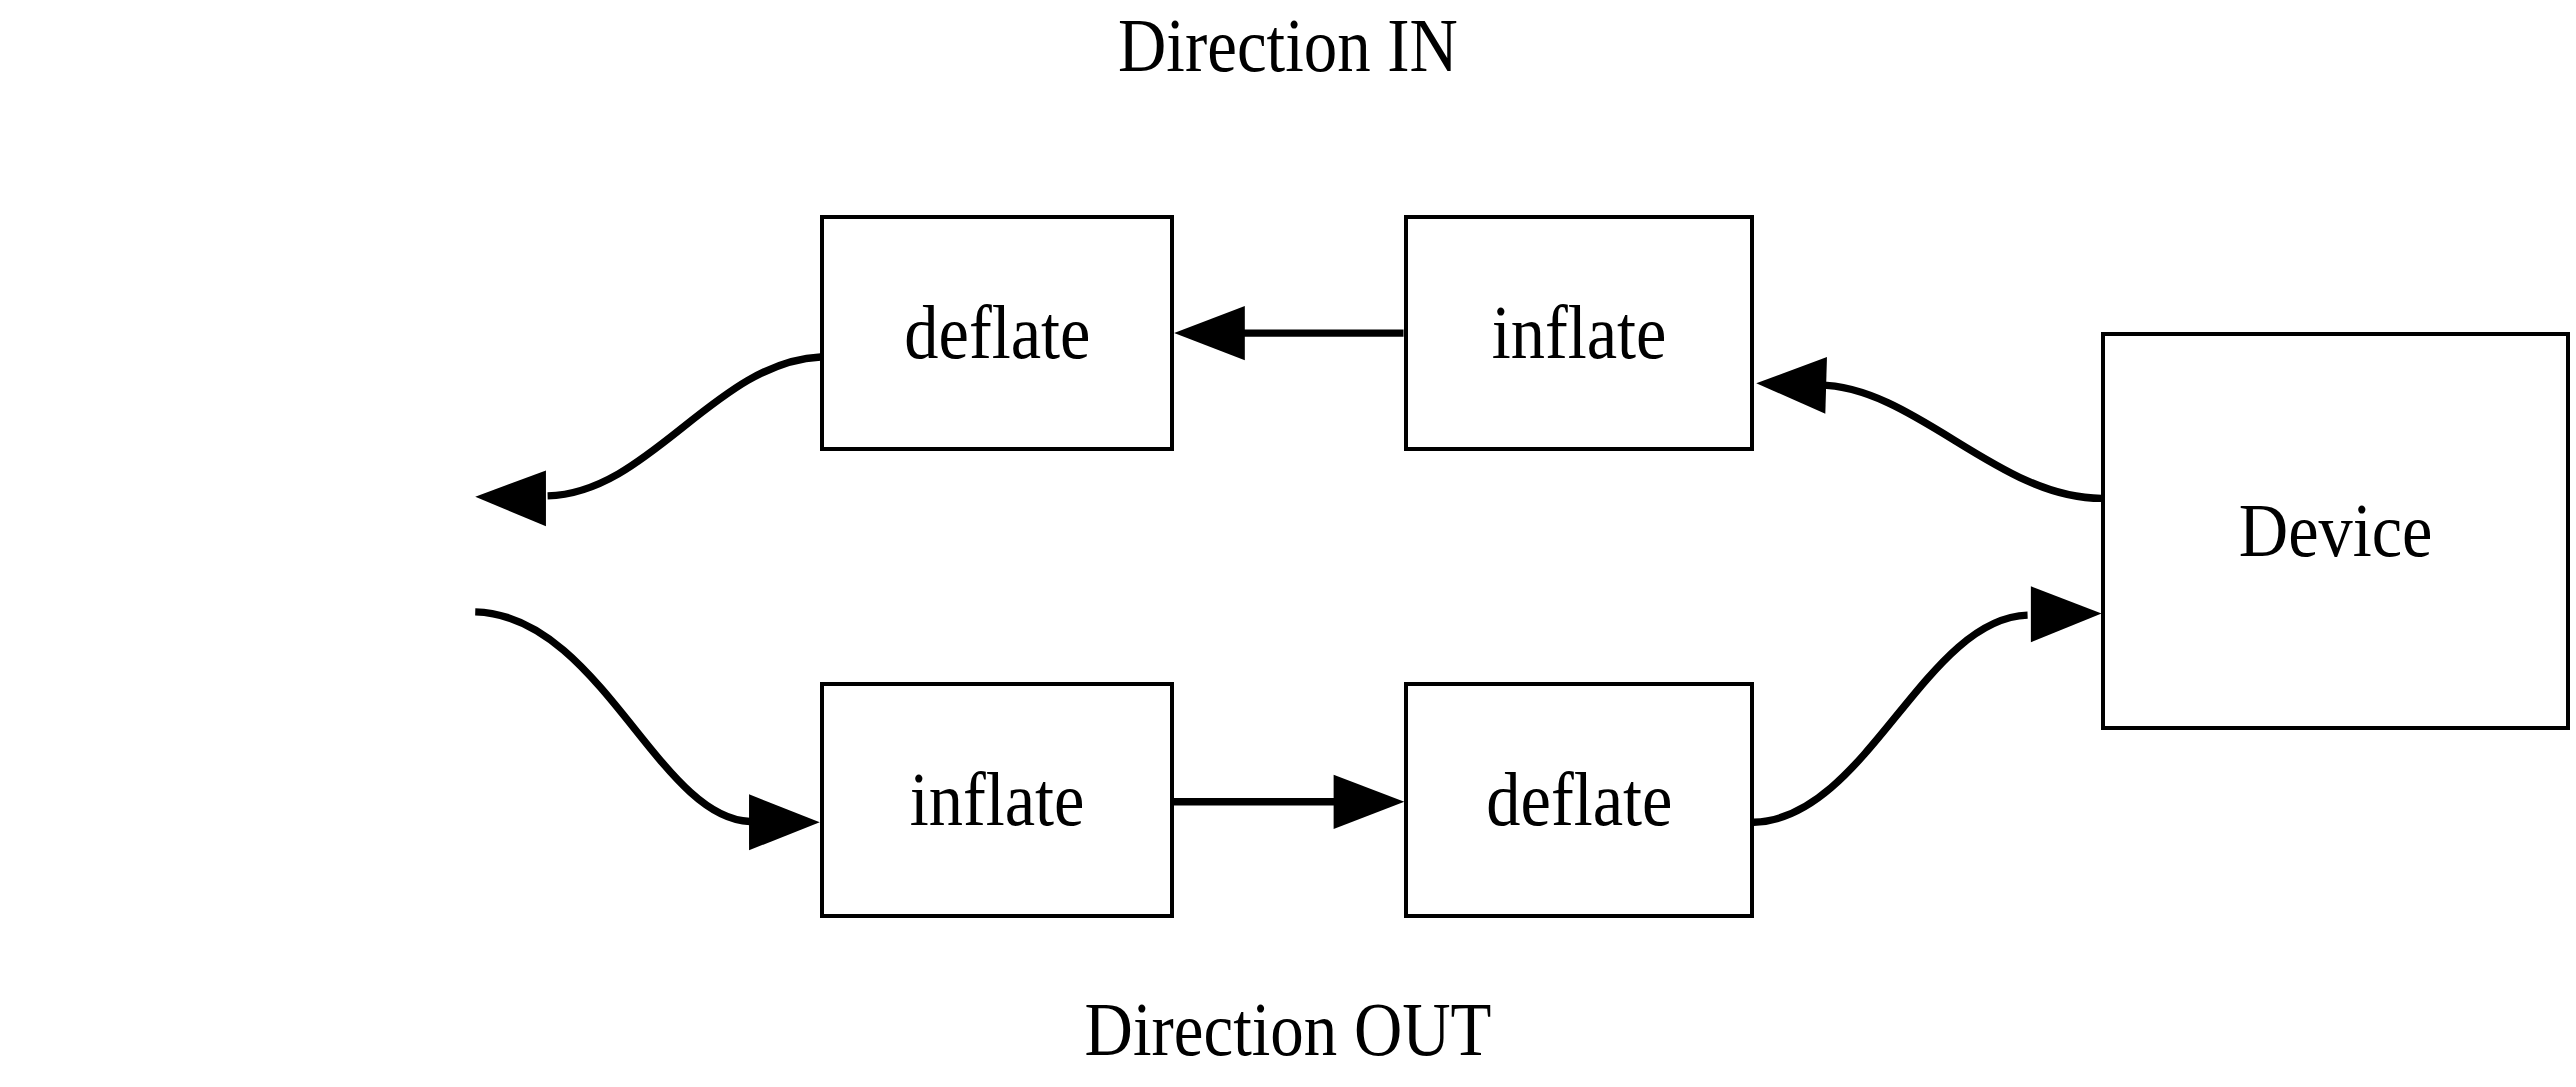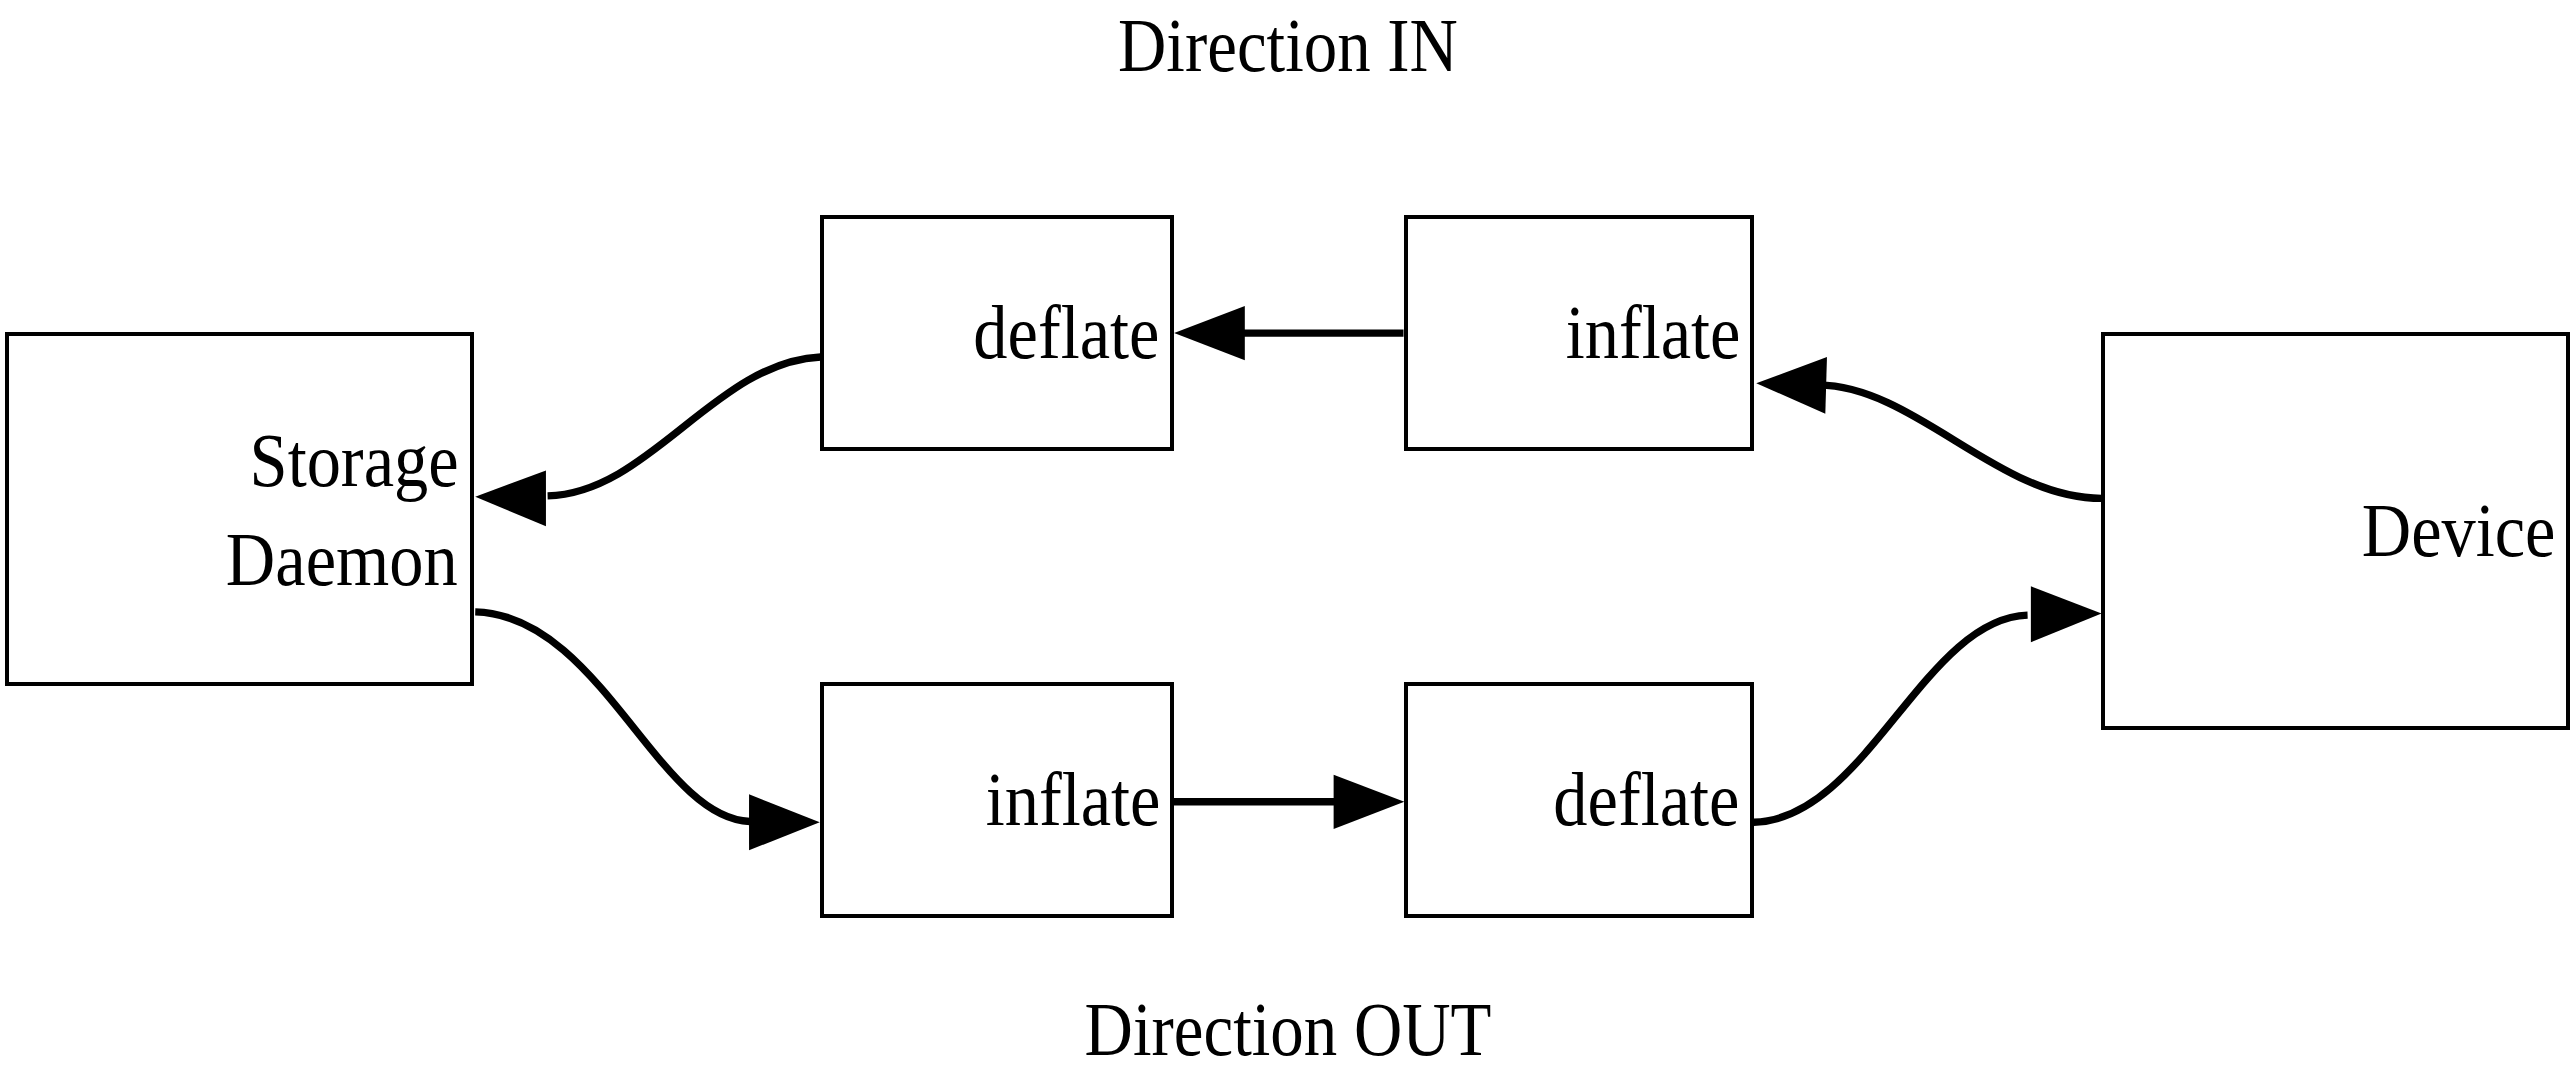--- a/index.html
+++ b/index.html
@@ -31,21 +31,21 @@
   #caption-in  { top: 6.6px; }
   #caption-out { top: 991px; }
 
   .node {
     position: absolute;
     box-sizing: border-box;
     border: 4.1px solid #000000;
     background: #ffffff;
     display: flex;
     flex-direction: column;
-    align-items: flex-end;
+    align-items: center;
     justify-content: center;
     z-index: 3;
   }
   .node .node-label {
     font-size: 76px;
     line-height: 1.05;
     text-align: center;
     white-space: nowrap;
     transform: scaleX(0.90);
     color: #000000;
@@ -102,24 +102,20 @@
       <path d="M 1427 975 L 1624 975" fill="none" stroke="#000000" stroke-width="9"></path>
       <polygon points="1708,975 1622,942, 1622,1008" fill="#000000"></polygon>
     </g>
 
     <g>
       <path d="M 2133 1000 C 2270 996, 2340 752, 2466 748" fill="none" stroke="#000000" stroke-width="9"></path>
       <polygon points="2556,746 2470,713, 2470,781" fill="#000000"></polygon>
     </g>
   </svg>
 
-  <div class="node two-line" id="node-storage-daemon">
-    <div class="node-label">Storage</div>
-    <div class="node-label">Daemon</div>
-  </div>
 
   <div class="node" id="node-deflate-in">
     <div class="node-label">deflate</div>
   </div>
 
   <div class="node" id="node-inflate-in">
     <div class="node-label">inflate</div>
   </div>
 
   <div class="node" id="node-device">

